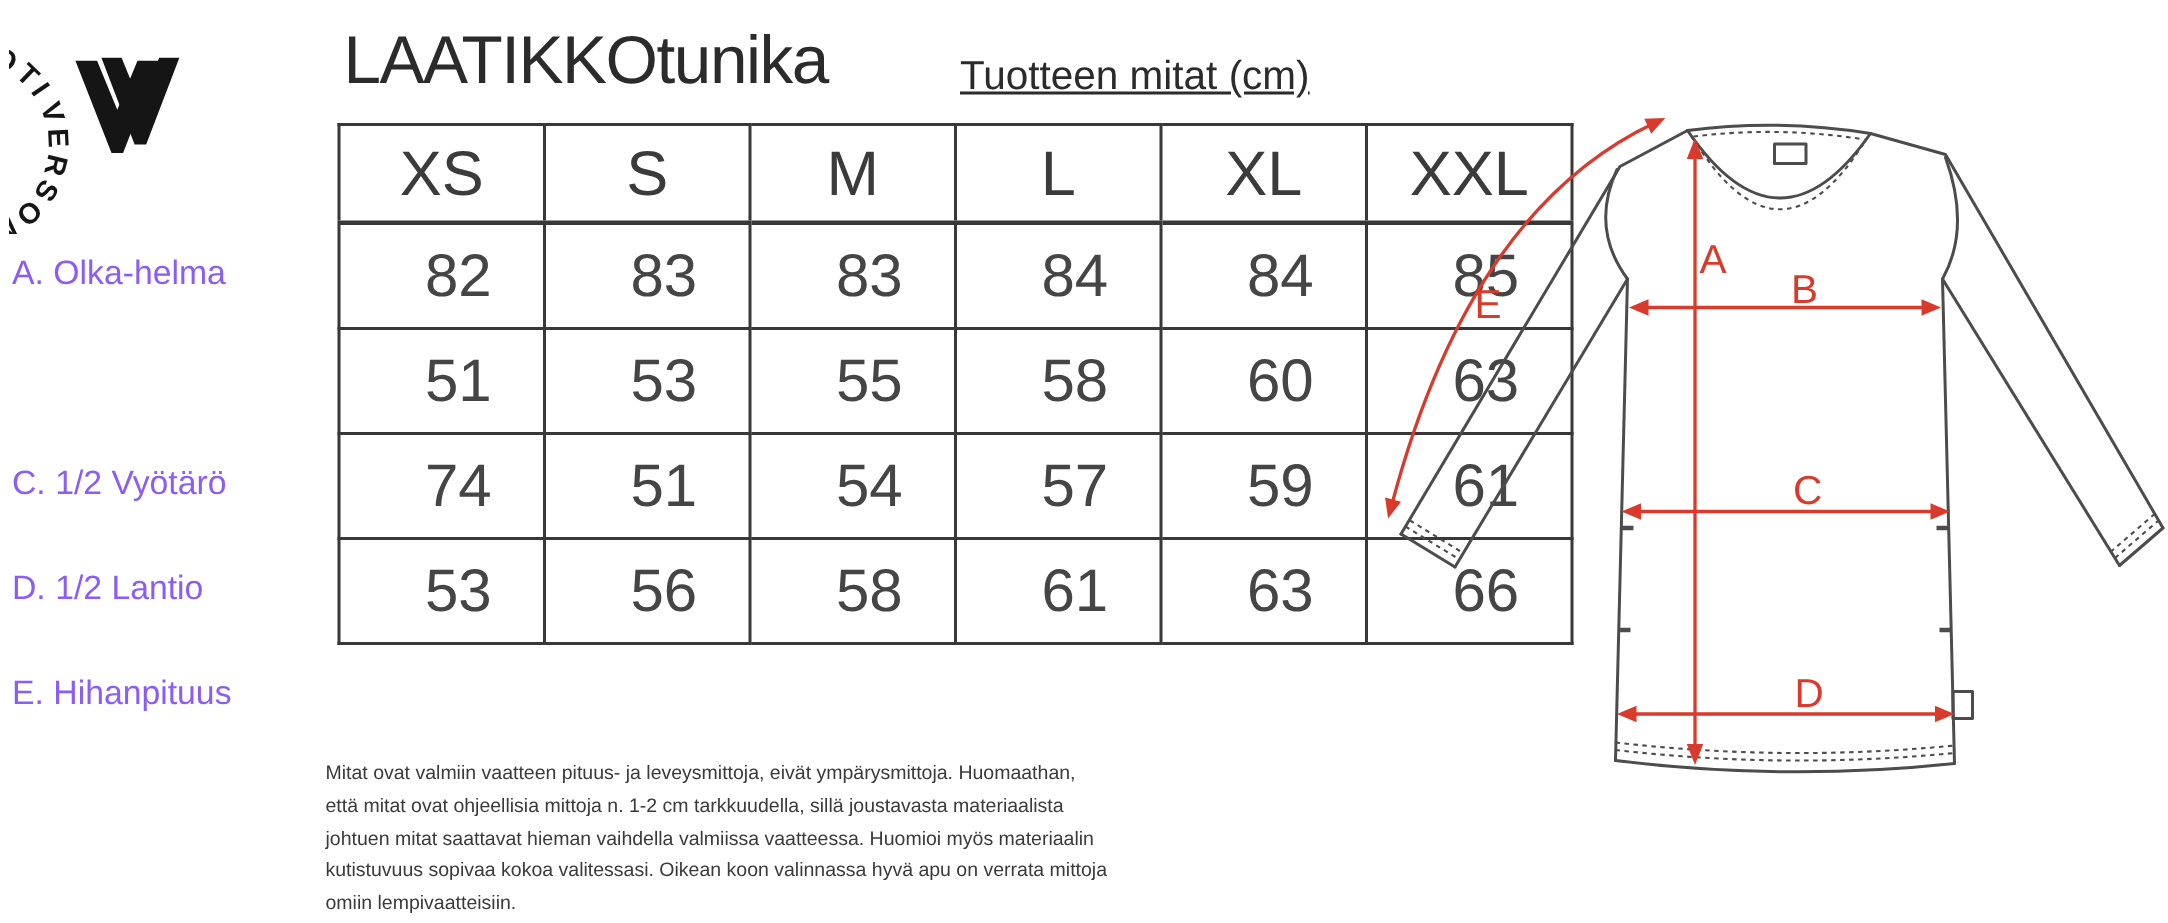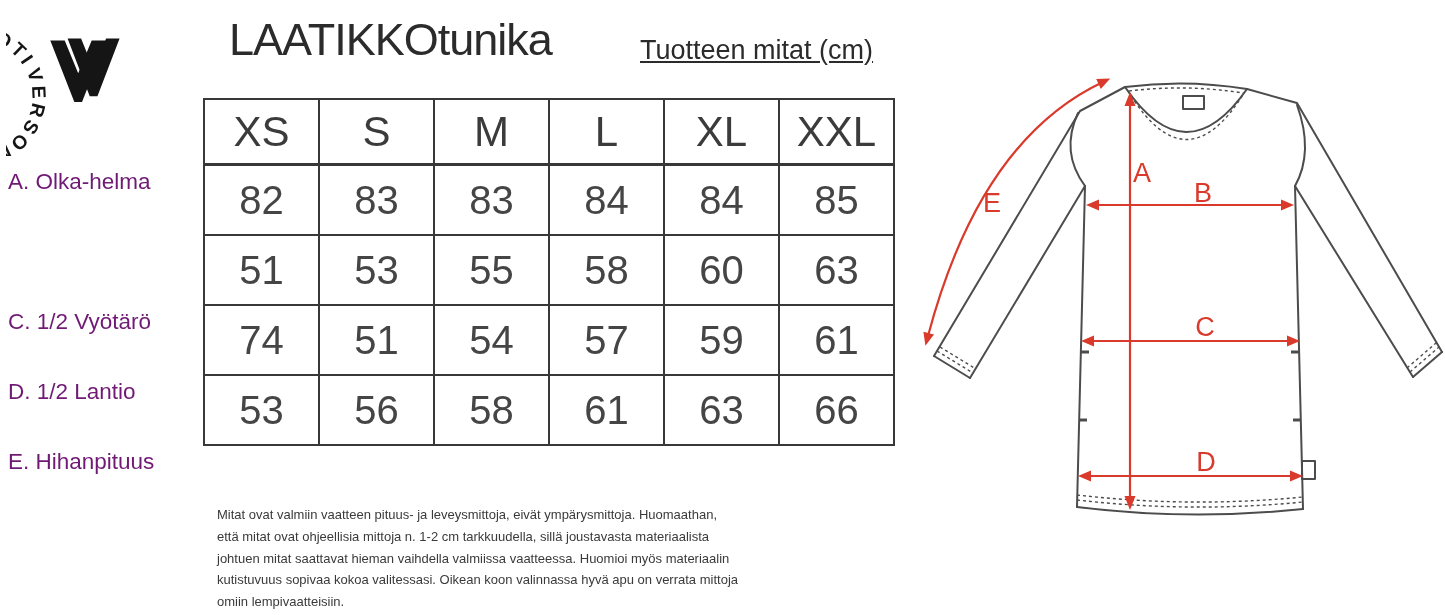--- a/index.html
+++ b/index.html
@@ -1,25 +1,25 @@
 <!DOCTYPE html>
 <html><head>
 <meta charset="utf-8">
 <style>
   html,body{margin:0;padding:0;background:#fff;}
   .sheet{position:relative;width:1445px;height:615px;background:#fff;overflow:hidden;
          font-family:"Liberation Sans","DejaVu Sans",sans-serif;color:#2b2b2b;}
   .logo{position:absolute;left:6px;top:0px;}
   .title{position:absolute;left:217px;top:14px;font-size:45px;font-weight:400;letter-spacing:-1px;color:#2b2b2b;white-space:nowrap;margin-left:12px;}
   .subtitle{position:absolute;left:640px;top:35px;font-size:27px;color:#2b2b2b;white-space:nowrap;text-decoration:underline;}
-  table.sizes{position:absolute;left:203px;top:82px;border-collapse:collapse;table-layout:fixed;margin-top:16px;}
+  table.sizes{position:absolute;left:225px;top:82px;border-collapse:collapse;table-layout:fixed;}
   table.sizes th,table.sizes td{width:113px;border:2px solid #383838;text-align:center;vertical-align:middle;padding:0;font-weight:400;}
   table.sizes th{height:63px;font-size:42px;color:#3b3b3b;border-bottom:3px solid #383838;}
-  table.sizes td{height:68px;font-size:40px;color:#454545;}
-  .rowlabel{position:absolute;left:8px;transform:translateY(-50%);font-size:22.5px;color:#701a75;white-space:nowrap;}
+  table.sizes td{height:68px;font-size:40px;color:#454545;padding-left:22px;}
+  .rowlabel{position:absolute;left:8px;transform:translateY(-50%);font-size:22.5px;color:#8b5cf6;white-space:nowrap;}
   .footnote{position:absolute;left:217px;top:504px;width:715px;font-size:13px;line-height:21.8px;color:#3a3a3a;white-space:pre-line;}
   .garment{position:absolute;left:905px;top:55px;}
   .gl{fill:none;stroke-width:2;stroke-linejoin:round;stroke-linecap:round;}
   .gd{fill:none;stroke-width:1.4;stroke-dasharray:3,3;}
   .gn{fill:none;stroke-width:3;}
   .redline{stroke-width:2.2;}
   .mlabel{font-family:"Liberation Sans","DejaVu Sans",sans-serif;font-size:27px;stroke:none;}
   .circtext{font-family:"Liberation Sans","DejaVu Sans",sans-serif;font-size:20px;font-weight:bold;letter-spacing:3px;}
 </style>
 </head>

